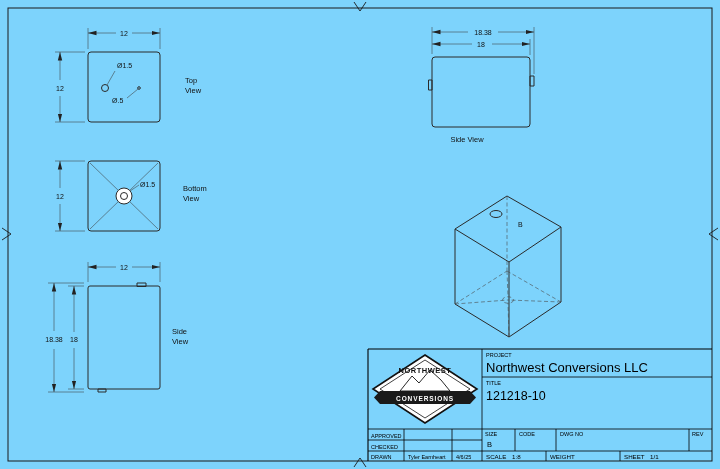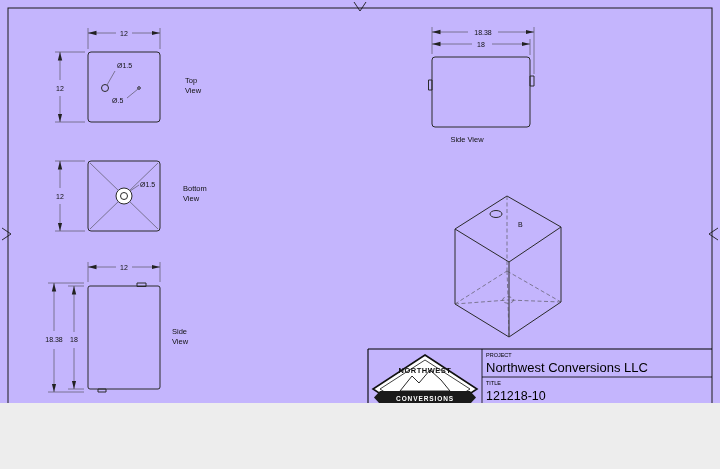--- a/index.html
+++ b/index.html
@@ -1,16 +1,16 @@
 <!DOCTYPE html>
 <html><head>
 <meta charset="utf-8">
 <style>
   html,body{margin:0;padding:0;background:#ededed;}
-  .sheet{position:relative;width:720px;height:403px;background:#c4b5fd;overflow:hidden;
+  .sheet{position:relative;width:720px;height:469px;background:#7dd3fc;overflow:hidden;
          font-family:"Liberation Sans", sans-serif;}
   .sheet svg{position:absolute;left:0;top:0;}
   .edge{stroke:#2a2a2a;stroke-width:1;fill:none;stroke-linejoin:round;}
   .thin{stroke:#3a3a3a;stroke-width:.55;fill:none;}
   .hid{stroke:#4a4a4a;stroke-width:.6;fill:none;stroke-dasharray:4 2.5;}
   .frame{stroke:#1a1a1a;stroke-width:1;fill:none;}
   .tick{stroke:#1a1a1a;stroke-width:.9;fill:none;}
   .tbl{stroke:#000;stroke-width:.8;fill:none;}
   .tblbold{stroke:#000;stroke-width:1.1;fill:none;}
   text{fill:#111;}

